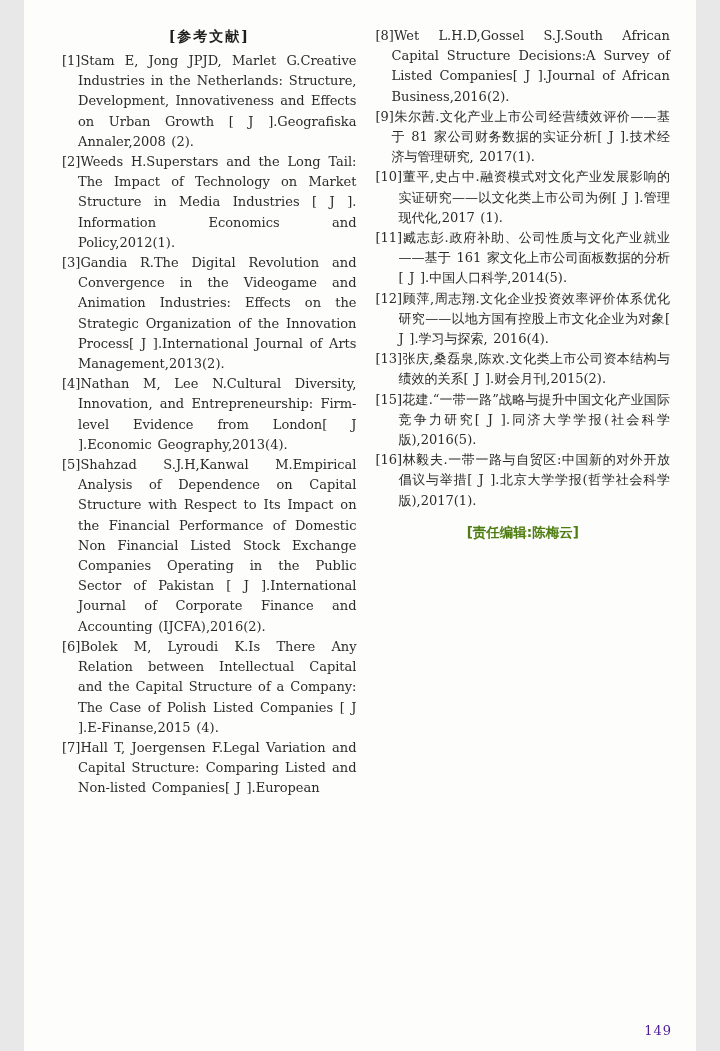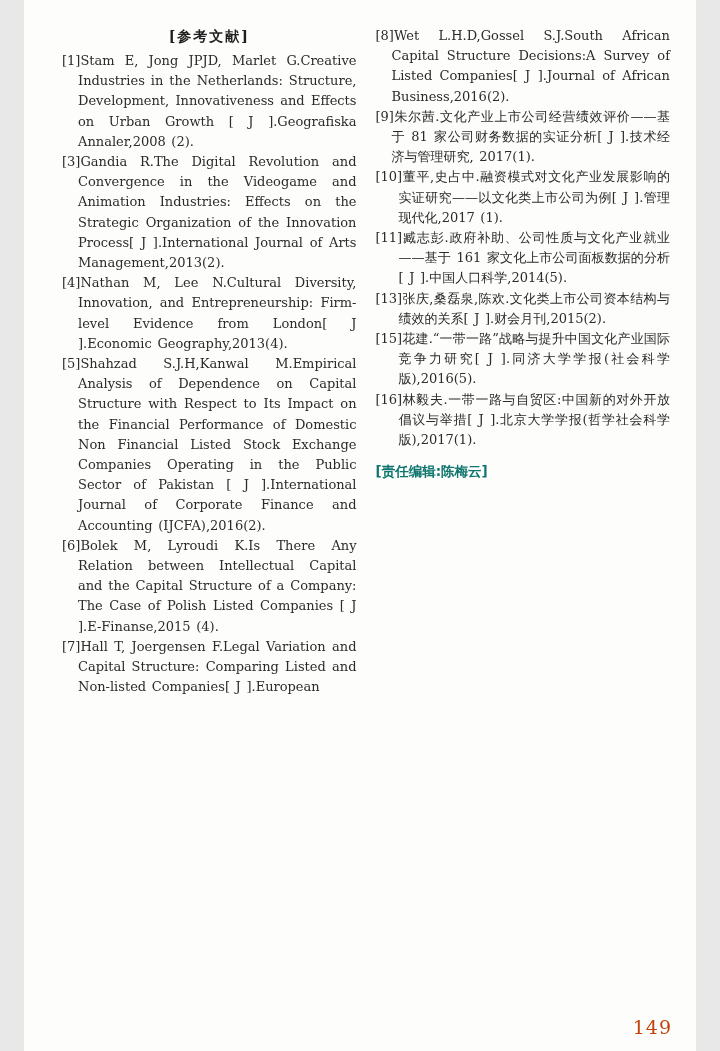--- a/index.html
+++ b/index.html
@@ -52,54 +52,56 @@
     text-indent: -23px;
   }
   .ref.cont {
     padding-left: 16px;
     text-indent: 0;
   }
   .editor-note {
     font-family: "DejaVu Sans", "Liberation Sans", sans-serif;
     font-weight: bold;
     font-size: 13.5px;
-    text-align: left;
+    text-align: center;
     margin-top: 13px;
-    color: #0f766e;
+    color: #4d7c0f;
   }
   .page-number {
     position: absolute;
     right: 24px;
     bottom: 13px;
-    font-size: 19px;
+    font-size: 13px;
     letter-spacing: 1px;
-    color: #c2410c;
+    color: #4c1d95;
   }
 </style>
 </head>
 <body>
 
 <div class="page">
   <div class="columns">
 
     <div class="col">
       <div class="bib-title">[参考文献]</div>
       <div class="ref">[1]Stam E, Jong JPJD, Marlet G.Creative Industries in the Netherlands: Structure, Development, Innovativeness and Effects on Urban Growth [ J ].Geografiska Annaler,2008 (2).</div>
+      <div class="ref">[2]Weeds H.Superstars and the Long Tail: The Impact of Technology on Market Structure in Media Industries [ J ]. Information Economics and Policy,2012(1).</div>
       <div class="ref">[3]Gandia R.The Digital Revolution and Convergence in the Videogame and Animation Industries: Effects on the Strategic Organization of the Innovation Process[ J ].International Journal of Arts Management,2013(2).</div>
       <div class="ref">[4]Nathan M, Lee N.Cultural Diversity, Innovation, and Entrepreneurship: Firm-level Evidence from London[ J ].Economic Geography,2013(4).</div>
       <div class="ref">[5]Shahzad S.J.H,Kanwal M.Empirical Analysis of Dependence on Capital Structure with Respect to Its Impact on the Financial Performance of Domestic Non Financial Listed Stock Exchange Companies Operating in the Public Sector of Pakistan [ J ].International Journal of Corporate Finance and Accounting (IJCFA),2016(2).</div>
       <div class="ref">[6]Bolek M, Lyroudi K.Is There Any Relation between Intellectual Capital and the Capital Structure of a Company: The Case of Polish Listed Companies [ J ].E-Finanse,2015 (4).</div>
       <div class="ref">[7]Hall T, Joergensen F.Legal Variation and Capital Structure: Comparing Listed and Non-listed Companies[ J ].European</div>
     </div>
 
     <div class="col">
       <div class="ref">[8]Wet L.H.D,Gossel S.J.South African Capital Structure Decisions:A Survey of Listed Companies[ J ].Journal of African Business,2016(2).</div>
       <div class="ref">[9]朱尔茜.文化产业上市公司经营绩效评价——基于 81 家公司财务数据的实证分析[ J ].技术经济与管理研究, 2017(1).</div>
       <div class="ref wide">[10]董平,史占中.融资模式对文化产业发展影响的实证研究——以文化类上市公司为例[ J ].管理现代化,2017 (1).</div>
       <div class="ref wide">[11]臧志彭.政府补助、公司性质与文化产业就业——基于 161 家文化上市公司面板数据的分析[ J ].中国人口科学,2014(5).</div>
+      <div class="ref wide">[12]顾萍,周志翔.文化企业投资效率评价体系优化研究——以地方国有控股上市文化企业为对象[ J ].学习与探索, 2016(4).</div>
       <div class="ref wide">[13]张庆,桑磊泉,陈欢.文化类上市公司资本结构与绩效的关系[ J ].财会月刊,2015(2).</div>
       <div class="ref wide">[15]花建.“一带一路”战略与提升中国文化产业国际竞争力研究[ J ].同济大学学报(社会科学版),2016(5).</div>
       <div class="ref wide">[16]林毅夫.一带一路与自贸区:中国新的对外开放倡议与举措[ J ].北京大学学报(哲学社会科学版),2017(1).</div>
       <div class="editor-note">[责任编辑:陈梅云]</div>
     </div>
 
   </div>
 
   <div class="page-number">149</div>
 </div>

